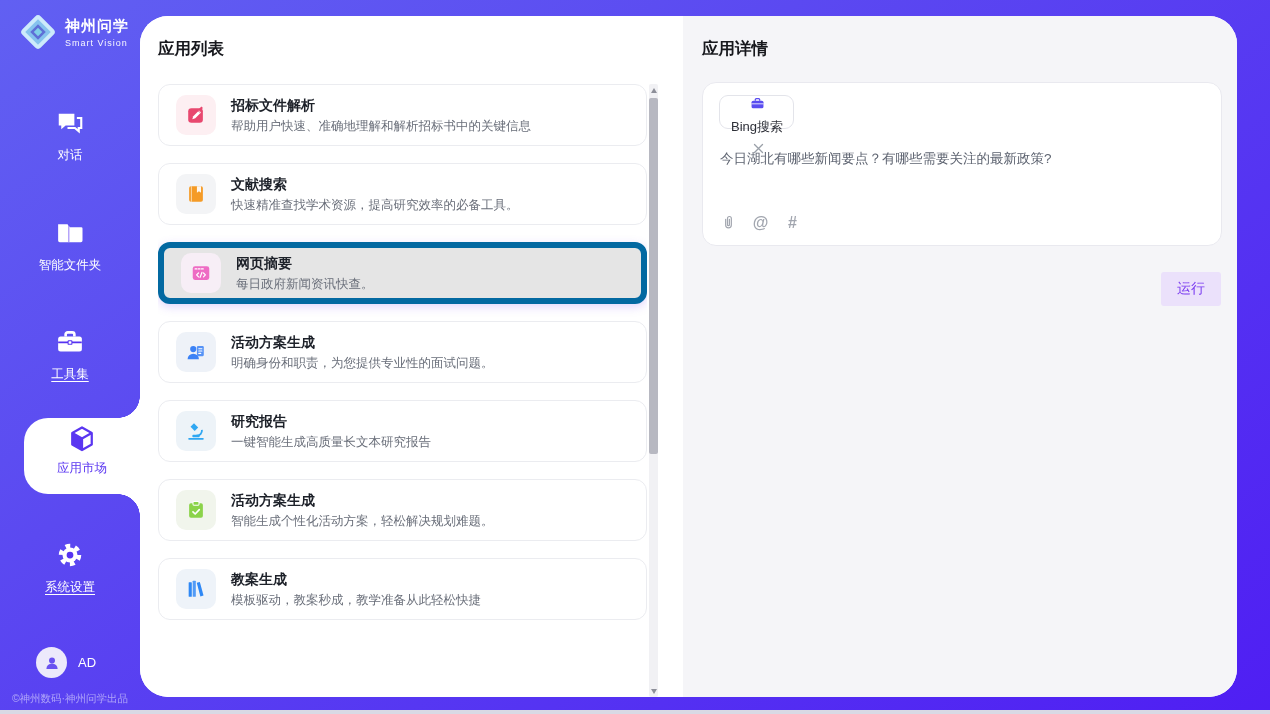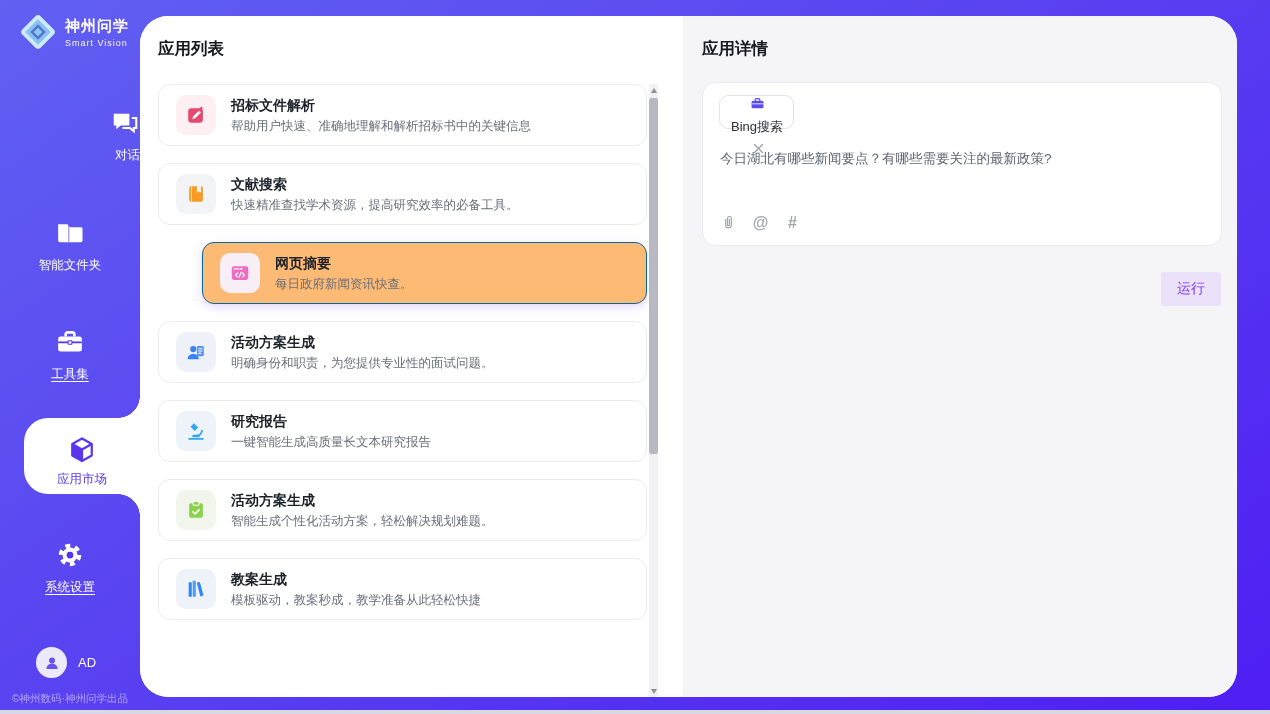--- a/index.html
+++ b/index.html
@@ -13,21 +13,21 @@
   .logo{position:absolute;left:18px;top:12px;display:flex;align-items:center;gap:7px;}
   .logo-diamond{width:40px;height:40px;}
   .brand-name{font-size:15px;font-weight:bold;letter-spacing:1px;}
   .brand-sub{font-size:9px;letter-spacing:1px;margin-top:2px;opacity:.95;}
   .nav-item{position:absolute;left:0;width:140px;text-align:center;cursor:pointer;}
   .nav-ic{display:inline-block;width:30px;height:30px;color:#fff;}
   .nav-ic svg{width:100%;height:100%;}
   .nav-label{font-size:12.5px;margin-top:5px;color:#fff;}
   .nav-label.u{text-decoration:underline;text-underline-offset:3px;}
   .nav-bubble{position:absolute;left:24px;right:0;top:418px;height:76px;background:#fff;
-              border-radius:24px 0 0 24px;text-align:center;padding-top:17px;box-sizing:border-box;cursor:pointer;}
+              border-radius:24px 0 0 24px;text-align:center;padding-top:6px;box-sizing:border-box;cursor:pointer;}
   .nav-bubble::before{content:'';position:absolute;right:0;top:-22px;width:22px;height:22px;
               background:radial-gradient(circle at 0 0, rgba(0,0,0,0) 21.6px, #fff 22px);}
   .nav-bubble::after{content:'';position:absolute;right:0;bottom:-22px;width:22px;height:22px;
               background:radial-gradient(circle at 0 100%, rgba(0,0,0,0) 21.6px, #fff 22px);}
   .nav-bubble .nav-ic{color:#5a36f1;}
   .nav-bubble .nav-label{color:#5a36f1;margin-top:2px;}
   .user-row{position:absolute;left:36px;top:647px;display:flex;align-items:center;gap:11px;}
   .avatar{width:31px;height:31px;border-radius:50%;background:#ece9fb;display:flex;
           align-items:center;justify-content:center;color:#6a52f0;}
   .avatar svg{width:18px;height:18px;}
@@ -40,22 +40,22 @@
            border-radius:28px;overflow:hidden;background:#fff;}
   .list-panel{position:absolute;left:0;top:0;width:543px;height:100%;background:#ffffff;}
   .detail-panel{position:absolute;left:543px;top:0;width:554px;height:100%;background:#f5f5f8;}
   .panel-title{position:absolute;left:18px;top:22px;font-size:16.5px;font-weight:bold;color:#17181d;margin:0;}
   .detail-panel .panel-title{left:19px;}
 
   
   .cards{position:absolute;left:18px;top:68px;width:489px;height:613px;overflow:hidden;}
   .card{box-sizing:border-box;height:62px;margin-bottom:17px;background:#fff;border:1px solid #ebecf0;
         border-radius:12px;display:flex;align-items:center;padding:0 14px 0 17px;cursor:pointer;}
-  .card.selected{background:#fdba74;border:1px solid #0369a1;
-                 box-shadow:0 3px 10px rgba(139,92,246,.25);margin-left:44px;}
+  .card.selected{background:#e5e5e5;border:6px solid #0369a1;
+                 box-shadow:0 3px 10px rgba(139,92,246,.25);}
   .card-icon{width:40px;height:40px;border-radius:10px;flex:0 0 40px;display:flex;
              align-items:center;justify-content:center;}
   .card-icon svg{width:22px;height:22px;}
   .card-text{margin-left:15px;min-width:0;}
   .card-title{font-size:14px;font-weight:bold;color:#1d2129;line-height:18px;}
   .card-desc{font-size:12.5px;color:#696e79;margin-top:4px;white-space:nowrap;}
 
   
   .scrollbar{position:absolute;left:509px;top:68px;width:9px;height:613px;background:#f1f1f4;
              border-radius:2px;}
@@ -107,21 +107,21 @@
             <rect x="17" y="17" width="6" height="6" fill="#7fd0e8"></rect>
           </g>
         </svg>
       </div>
       <div class="logo-text">
         <div class="brand-name">神州问学</div>
         <div class="brand-sub">Smart Vision</div>
       </div>
     </div>
 
-    <div class="nav-item" style="top:108px;text-align:right;">
+    <div class="nav-item" style="top:108px;">
       <span class="nav-ic"><svg viewBox="0 0 24 24">
             <path d="M3 4.5h12.5v9.5H8.5l-3.5 3v-3H3z" fill="currentColor"></path>
             <path d="M17.5 8h3.5v8h-2v2.6L15.9 16H10" fill="none" stroke="currentColor" stroke-width="1.7"></path>
           </svg></span>
       <div class="nav-label">对话</div>
     </div>
 
     <div class="nav-item" style="top:218px;">
       <span class="nav-ic"><svg viewBox="0 0 24 24">
             <path d="M2.5 5h7.5l2 2.3h9a1 1 0 0 1 1 1V18a1.3 1.3 0 0 1-1.3 1.3H3.8A1.3 1.3 0 0 1 2.5 18z" fill="currentColor"></path>

